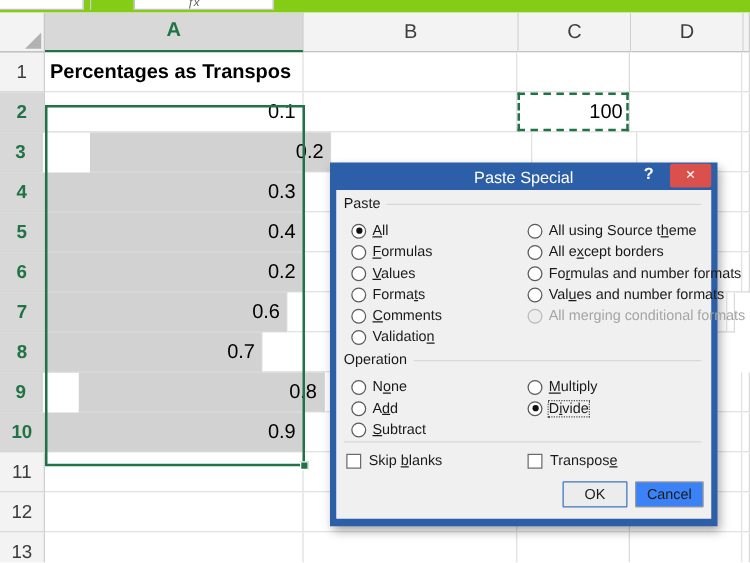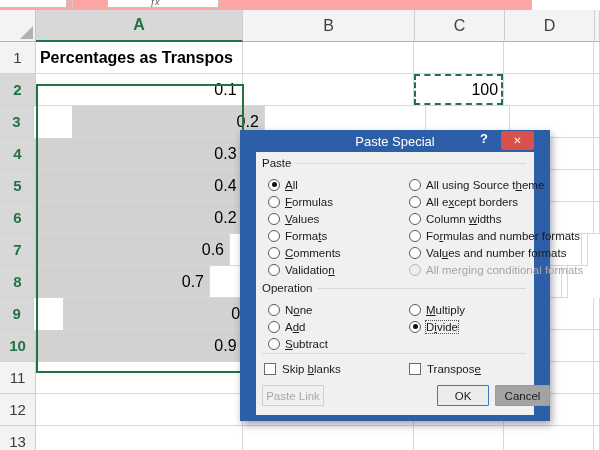--- a/index.html
+++ b/index.html
@@ -5,21 +5,21 @@
   :root{
     --blue:#2d5fa8; --red:#d9504c; --green:#217346; --dlgbg:#f0f0f0;
     --grid:#d9d9d9; --selfill:#d2d2d2; --headbg:#f3f3f3; --headsel:#d8d8d8;
     --txt:#1a1a1a; --distxt:#a5a5a5;
   }
   *{box-sizing:border-box;margin:0;padding:0}
   html,body{width:600px;height:450px;overflow:hidden}
   body{font-family:"Liberation Sans","DejaVu Sans",sans-serif;background:#fff;position:relative}
 
   
-  .topstrip{position:absolute;left:0;top:0;width:532px;height:10px;background:#fca5a5;overflow:hidden}
+  .topstrip{position:absolute;left:0;top:0;width:600px;height:10px;background:#84cc16;overflow:hidden}
   .topstrip .nb{position:absolute;left:-3px;top:-5px;width:70px;height:13px;border:1px solid #c3c3c3;background:#fff}
   .topstrip .tick{position:absolute;left:72px;top:0;width:1px;height:8px;background:#cdcdcd}
   .topstrip .fbx{position:absolute;left:107px;top:-5px;width:112px;height:13px;border:1px solid #c3c3c3;background:#fff}
   .topstrip .fxg{position:absolute;left:150px;top:-3px;font-size:9px;color:#555;font-style:italic}
 
   
   #sheet{position:absolute;left:0;top:10px;width:600px;height:440px;overflow:hidden}
   #colheads{display:flex;height:32px}
   .corner{width:36px;height:32px;background:var(--headbg);border-right:1px solid #c6c6c6;border-bottom:1px solid #b4b4b4;position:relative}
   .corner .tri{position:absolute;right:2px;bottom:2px;width:0;height:0;border-bottom:13px solid #b2b2b2;border-left:13px solid transparent}
@@ -29,39 +29,39 @@
   .rowhead{width:36px;background:var(--headbg);color:#3c3c3c;font-size:15px;display:flex;align-items:center;justify-content:center;border-right:1px solid #cfcfcf;border-bottom:1px solid #d2d2d2}
   .rowhead.sel{background:var(--headsel);color:var(--green);font-weight:600}
   .cell{height:32px;border-right:1px solid var(--grid);border-bottom:1px solid var(--grid);font-size:16px;color:#000;display:flex;align-items:center;justify-content:flex-end;padding-right:5px;background:#fff;position:relative}
   .cell.fill{background:var(--selfill)}
   .cell.title{font-weight:700;justify-content:flex-start;padding-left:4px;font-size:16px}
   .cell.ants::after{content:'';position:absolute;inset:0;border:2px dashed var(--green);pointer-events:none}
   #selbox{position:absolute;left:36px;top:74px;width:208px;height:289px;border:2px solid var(--green);pointer-events:none}
   #selbox .handle{position:absolute;right:-5px;bottom:-5px;width:7px;height:7px;background:var(--green);border:1px solid #fff;pointer-events:auto}
 
   
-  #dlg{position:absolute;left:240px;top:130px;width:310px;height:291px;background:var(--blue);padding:0 16px 6px;box-shadow:2px 4px 8px rgba(0,0,0,.35);z-index:5}
+  #dlg{position:absolute;left:264px;top:130px;width:310px;height:291px;background:var(--blue);padding:0 5px 6px;box-shadow:2px 4px 8px rgba(0,0,0,.35);z-index:5}
   #titlebar{height:22px;position:relative;display:flex;align-items:center}
   #titlebar .title{position:absolute;left:0;right:0;text-align:center;color:#fff;font-size:13px}
   #titlebar .help{position:absolute;right:46px;top:1px;color:#fff;font-size:13px;font-weight:700;cursor:default}
   #titlebar .close{position:absolute;right:0;top:1px;width:33px;height:19px;background:var(--red);border-radius:2px;display:flex;align-items:center;justify-content:center}
   #titlebar .close span{color:#fff;font-size:10px;font-weight:700;line-height:1}
   #dbody{position:relative;background:var(--dlgbg);height:263px;font-size:11.5px;color:var(--txt)}
   .glabel{position:absolute;left:6px;right:8px;display:flex;align-items:center}
   .glabel .line{flex:1;height:1px;background:#d8d8d8;margin-left:5px}
   .optcol{position:absolute;display:flex;flex-direction:column}
   .opt{height:17px;display:flex;align-items:center;white-space:nowrap}
   .radio{width:12px;height:12px;border:1px solid #5a5a5a;border-radius:50%;background:#fff;margin-right:5px;flex:0 0 auto;display:flex;align-items:center;justify-content:center}
   .radio.on::after{content:'';width:5px;height:5px;border-radius:50%;background:#111}
   .opt.dis{color:var(--distxt)}
   .opt.dis .radio{border-color:#b9b9b9;background:#ededed}
   .cbx{width:12px;height:12px;border:1px solid #6b6b6b;background:#fff;margin-right:6px;flex:0 0 auto}
   .olabel.focus{outline:1px dotted #555;outline-offset:0}
   .hsep{position:absolute;left:6px;right:8px;top:201px;height:1px;background:#d8d8d8}
-  .dbtn{position:absolute;top:233px;height:21px;font-size:11.5px;background:#a3a3a3;border:1px solid #9a9a9a;color:var(--txt);display:flex;align-items:center;justify-content:center;border-radius:1px}
+  .dbtn{position:absolute;top:233px;height:21px;font-size:11.5px;background:#3b82f6;border:1px solid #9a9a9a;color:var(--txt);display:flex;align-items:center;justify-content:center;border-radius:1px}
   #btn-ok{left:181px;width:52px;border:1px solid #3f74bf;background:#ececec}
   #btn-cancel{left:239px;width:55px}
   #btn-pastelink{left:6px;width:62px;background:#f1f1f1;border-color:#cfcfcf;color:#a8a8a8}
   u{text-decoration:underline}
 </style>
 </head>
 <body>
 
 <div class="topstrip">
   <div class="nb"></div>
@@ -235,24 +235,20 @@
         <div class="opt">
           <span class="radio"></span>
           <span class="olabel">All using Source t<u>h</u>eme</span>
         </div>
         <div class="opt">
           <span class="radio"></span>
           <span class="olabel">All e<u>x</u>cept borders</span>
         </div>
         <div class="opt">
           <span class="radio"></span>
-          <span class="olabel">Column <u>w</u>idths</span>
-        </div>
-        <div class="opt">
-          <span class="radio"></span>
           <span class="olabel">Fo<u>r</u>mulas and number formats</span>
         </div>
         <div class="opt">
           <span class="radio"></span>
           <span class="olabel">Val<u>u</u>es and number formats</span>
         </div>
         <div class="opt dis">
           <span class="radio"></span>
           <span class="olabel">All merging conditional formats</span>
         </div>
@@ -295,17 +291,16 @@
           <span class="olabel">Skip <u>b</u>lanks</span>
         </div>
       </div>
     <div class="optcol" id="cb-right" style="left:153px;top:208px">
         <div class="opt">
           <span class="cbx"></span>
           <span class="olabel">Transpos<u>e</u></span>
         </div>
       </div>
 
-    <button class="dbtn" id="btn-pastelink">Paste Link</button>
     <button class="dbtn" id="btn-ok">OK</button>
     <button class="dbtn" id="btn-cancel">Cancel</button>
   </div>
 </div>
 
 </body></html>

